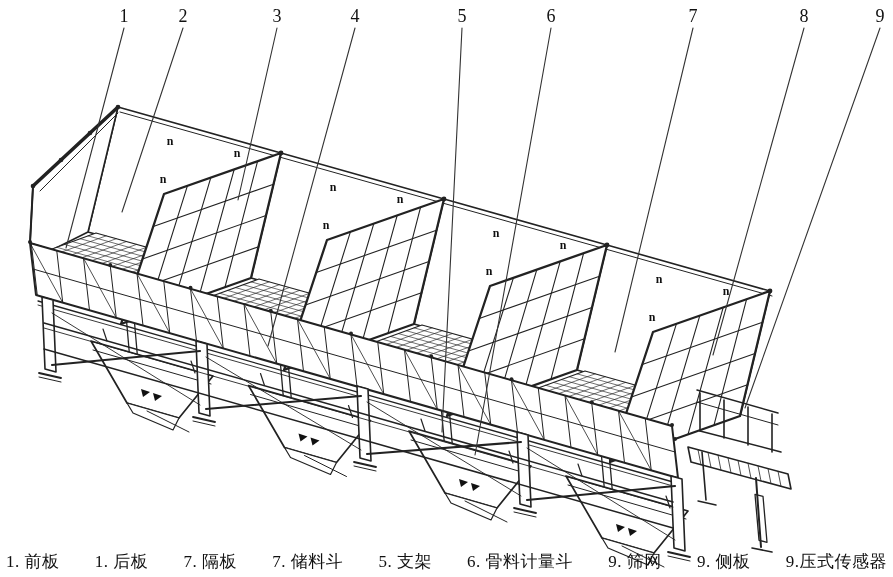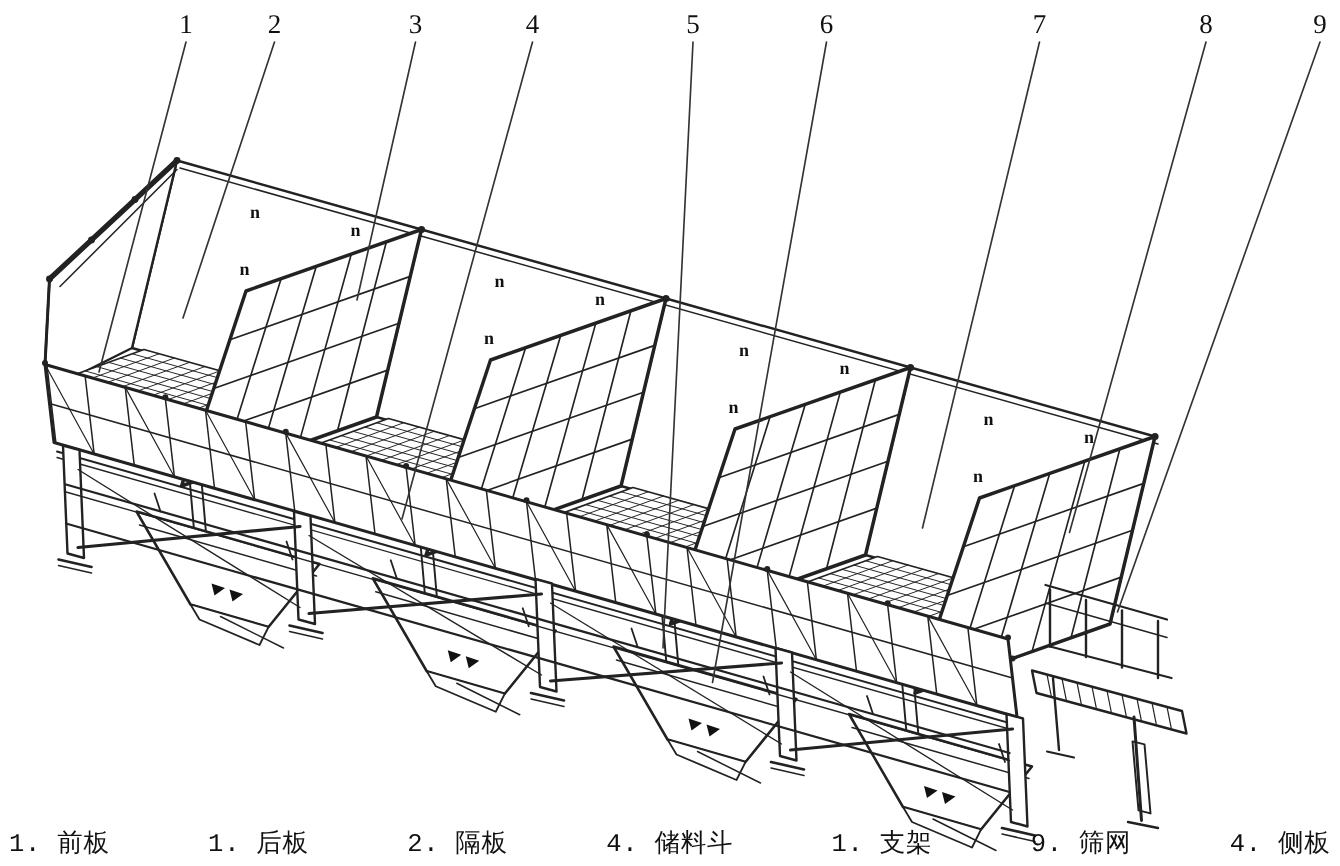--- a/index.html
+++ b/index.html
@@ -2,21 +2,21 @@
 <html><head>
 <meta charset="utf-8">
 <style>
   html,body{margin:0;padding:0;background:#fff;}
   .stage{position:relative;width:893px;height:577px;background:#fff;overflow:hidden;
          font-family:"Liberation Serif", serif;}
   svg{position:absolute;left:0;top:0;}
   .legend{position:absolute;left:0;right:0;bottom:4px;display:flex;
           justify-content:space-between;padding:0 6px;box-sizing:border-box;
           font-size:17px;color:#111;letter-spacing:0.5px;white-space:nowrap;}
-  .legend span{display:inline-block;font-family:Liberation Mono, monospace;}
+  .legend span{display:inline-block;}
   .callout-num{font-size:18px;fill:#111;}
   .hookmark{font-size:12px;font-weight:bold;fill:#111;}
 </style>
 </head>
 <body>
 
 <div class="stage">
   <svg id="drawing" width="893" height="577" viewBox="0 0 893 577">
       <g>
         <polygon points="88,232 251,278 281,153 118,107" fill="#fff" stroke="#222222" stroke-width="1.6" stroke-linejoin="round"></polygon>
@@ -337,19 +337,21 @@
         <text x="693" y="22" class="callout-num" text-anchor="middle">7</text>
         <line x1="804" y1="28" x2="713" y2="355" stroke="#333333" stroke-width="1.1" stroke-linecap="round"></line>
         <text x="804" y="22" class="callout-num" text-anchor="middle">8</text>
         <line x1="880" y1="28" x2="745" y2="408" stroke="#333333" stroke-width="1.1" stroke-linecap="round"></line>
         <text x="880" y="22" class="callout-num" text-anchor="middle">9</text>
       </g>
     </svg>
   <div class="legend">
     <span>1. 前板</span>
     <span>1. 后板</span>
-    <span>2. 隔板</span>
-    <span>4. 储料斗</span>
-    <span>1. 支架</span>
+    <span>7. 隔板</span>
+    <span>7. 储料斗</span>
+    <span>5. 支架</span>
+    <span>6. 骨料计量斗</span>
     <span>9. 筛网</span>
-    <span>4. 侧板</span>
+    <span>9. 侧板</span>
+    <span>9.压式传感器</span>
   </div>
 </div>
 
 </body></html>

